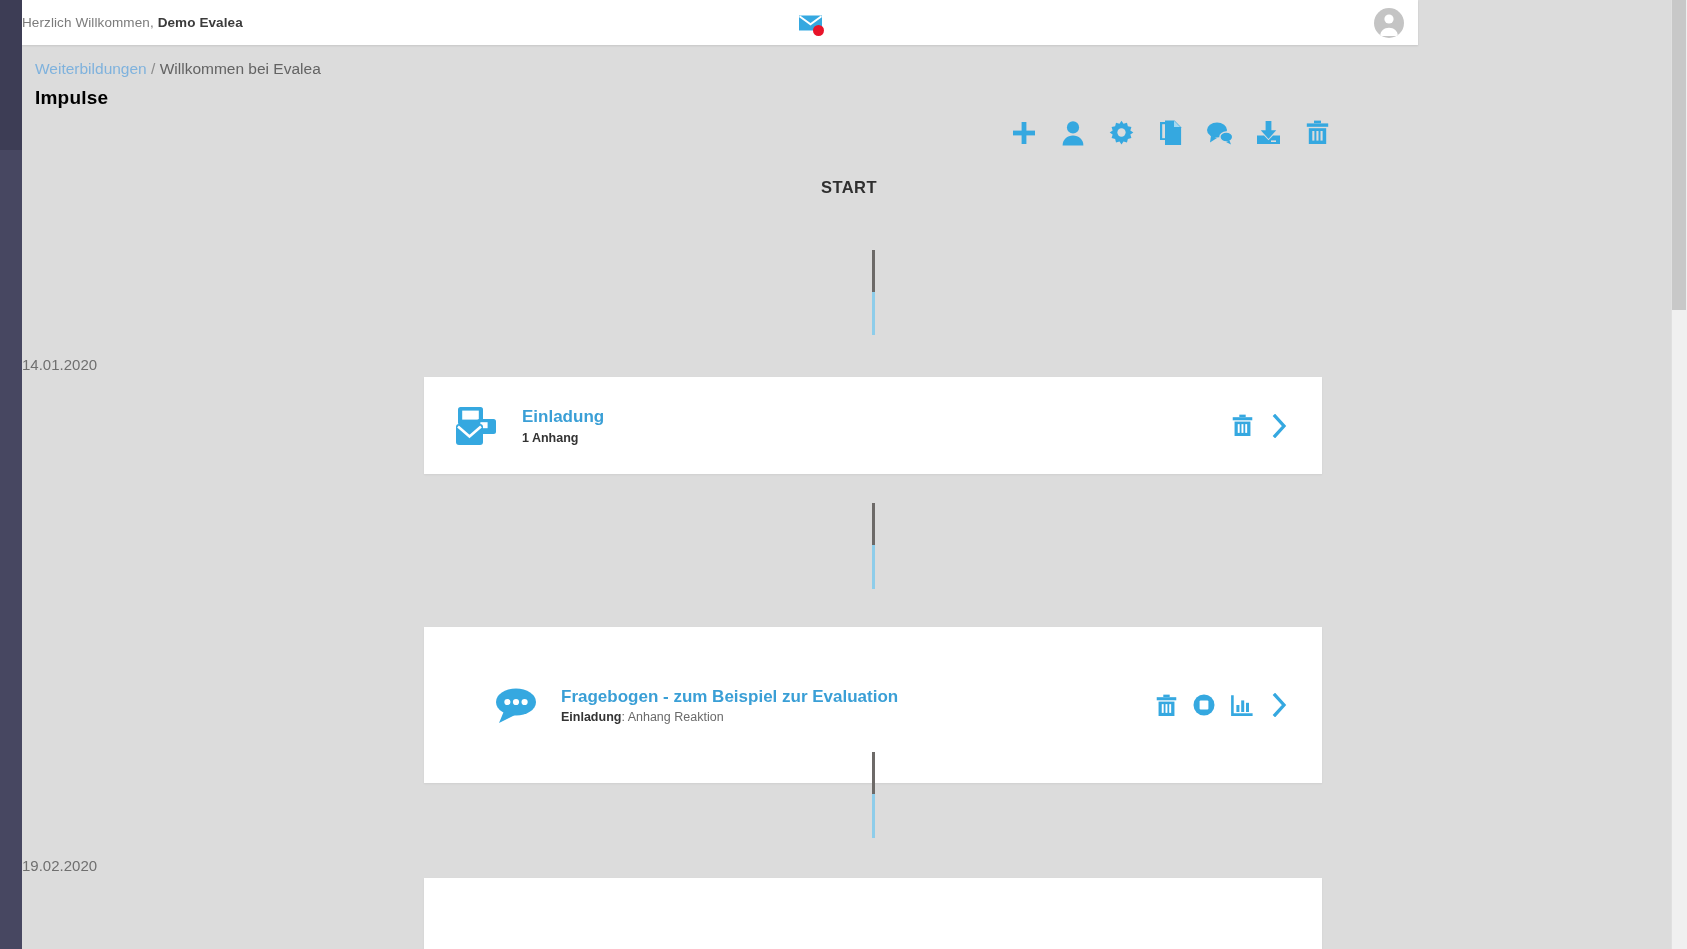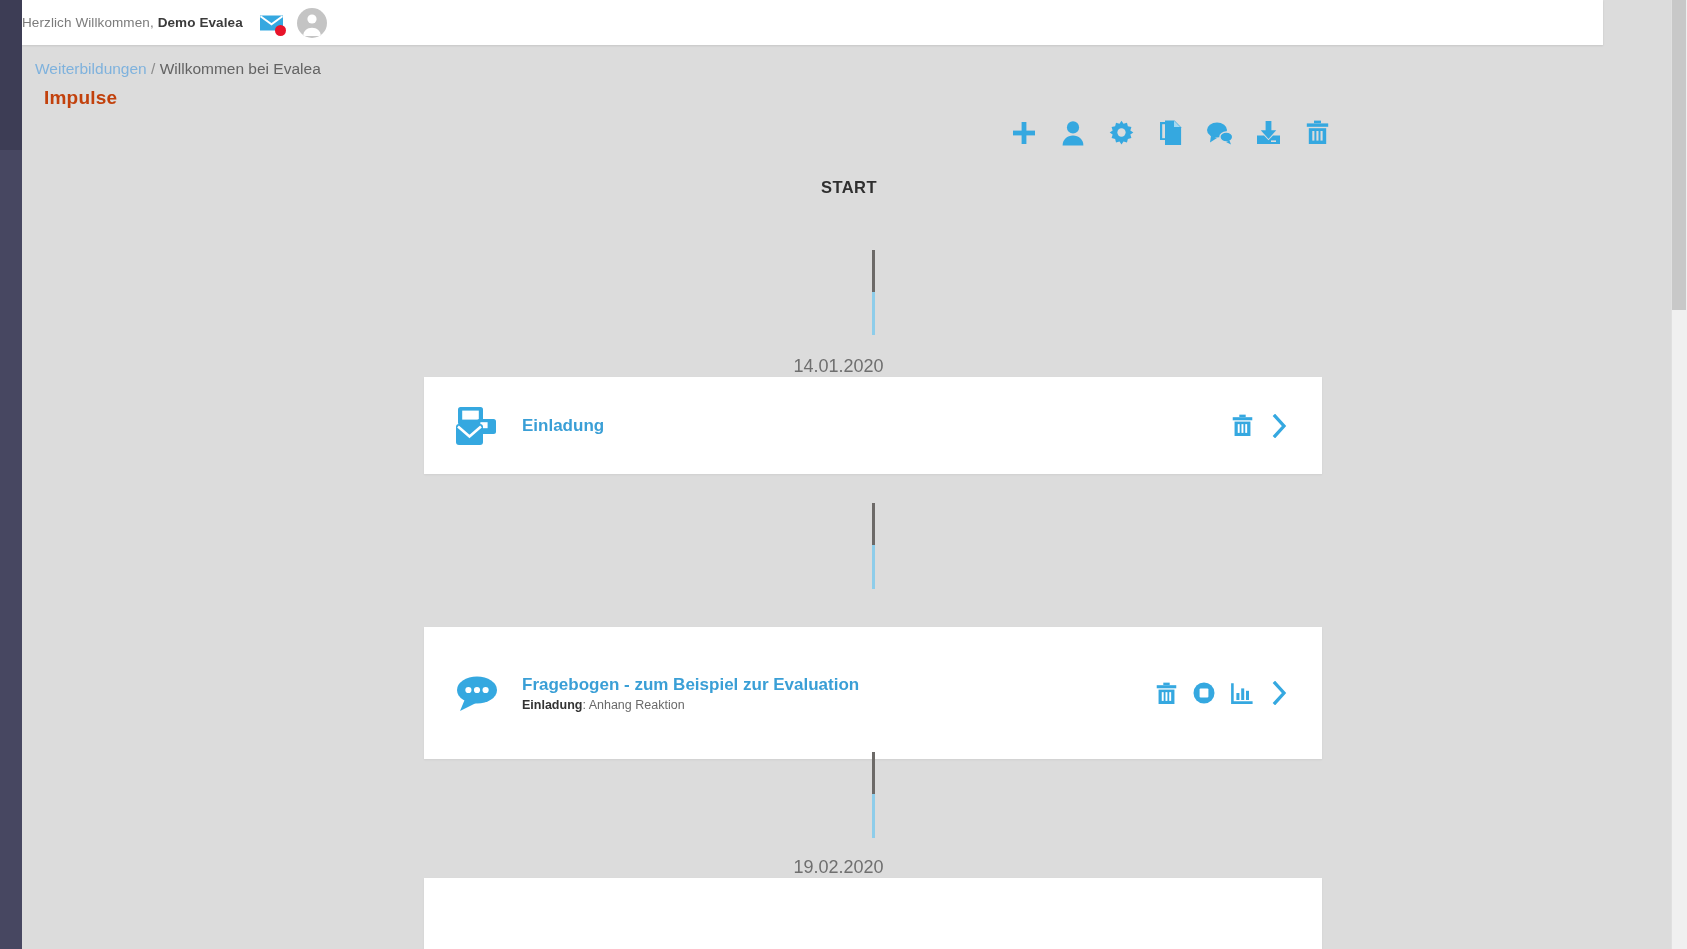--- a/index.html
+++ b/index.html
@@ -32,25 +32,25 @@
     left: 0; top: 150px;
     width: 22px; height: 799px;
     background: #474761;
     z-index: 21;
   }
 
   
   .topbar {
     position: absolute;
     left: 22px; top: 0;
-    width: 1581px; height: 45px;
+    width: 1396px; height: 45px;
     background: #ffffff;
     display: flex;
     align-items: center;
-    justify-content: flex-start;
+    justify-content: space-between;
     padding-right: 14px;
     z-index: 15;
     box-shadow: 0 1px 2px rgba(0,0,0,0.10);
   }
   .greeting {
     font-size: 13.5px;
     color: #7b7b7b;
     letter-spacing: .1px;
     white-space: nowrap;
   }
@@ -115,24 +115,24 @@
   }
   .breadcrumb a {
     color: #7fb2dd;
     text-decoration: none;
     cursor: pointer;
   }
   .breadcrumb .sep { color: #8d8d8d; }
 
   .page-title {
     position: absolute;
-    left: 22px; top: 42px;
+    left: 13px; top: 42px;
     font-size: 19px;
     font-weight: bold;
-    color: #c2410c;
+    color: #000000;
     letter-spacing: .2px;
   }
 
   
   .toolbar {
     position: absolute;
     right: 340px; top: 74px;
     display: flex;
     align-items: center;
     gap: 22px;
@@ -180,22 +180,22 @@
     background: #6d6a68;
   }
   .connector .seg-blue {
     width: 3px;
     background: #8ecdea;
   }
 
   .date-tick {
     position: absolute;
     left: 0; right: 16px;
-    text-align: center;
-    font-size: 18px;
+    text-align: left;
+    font-size: 15px;
     color: #6f6f6f;
   }
 
   .card {
     position: absolute;
     left: 402px;
     width: 898px;
     background: #ffffff;
     box-shadow: 0 1px 2px rgba(0,0,0,0.06);
     display: flex;
@@ -367,20 +367,23 @@
               <rect x="3" y="2" width="25" height="18" rx="2.5" fill="#35a8e0"></rect>
               <rect x="7.2" y="5.6" width="16.6" height="9" fill="#ffffff"></rect>
               <rect x="22" y="14" width="19" height="15" rx="2.5" fill="#35a8e0"></rect>
               <rect x="25.4" y="17.2" width="7.2" height="6" fill="#ffffff"></rect>
               <rect x="1" y="19" width="27" height="21" rx="3" fill="#35a8e0"></rect>
               <path d="M3 21.5 L14.5 31.5 L26 21.5" fill="none" stroke="#ffffff" stroke-width="2.6"></path>
             </svg>
           </div>
           <div class="card-text">
             <div class="card-title">Einladung</div>
+            <div class="card-sub">
+              <b>1 Anhang</b><span></span>
+            </div>
           </div>
           <div class="card-actions">
             <div class="act">
               <svg width="21" height="23" viewBox="0 0 23 25">
                 <rect x="8" y="0.6" width="7" height="2.6" fill="#35a8e0"></rect>
                 <rect x="0.8" y="3.4" width="21.4" height="3.4" fill="#35a8e0"></rect>
                 <path d="M2.8 8.2h17.4V24H2.8z" fill="#35a8e0"></path>
                 <rect x="6.3" y="11" width="2.1" height="9.6" fill="#ffffff"></rect>
                 <rect x="10.4" y="11" width="2.1" height="9.6" fill="#ffffff"></rect>
                 <rect x="14.5" y="11" width="2.1" height="9.6" fill="#ffffff"></rect>
@@ -393,21 +396,21 @@
             </div>
           </div>
         </div>
       </div>
 
       <div class="connector" style="top:458px;height:86px;">
         <div class="seg-dark" style="height:42px;"></div>
         <div class="seg-blue" style="height:44px;"></div>
       </div>
 
-      <div class="card" style="top:582px;height:132px;">
+      <div class="card" style="top:582px;height:156px;padding-left:39px;">
         <div class="card-inner">
           <div class="card-icon">
             <svg width="42" height="36" viewBox="0 0 42 36">
               <ellipse cx="21" cy="15" rx="20" ry="13.6" fill="#35a8e0"></ellipse>
               <path d="M9 24 L4 36 L20 28z" fill="#35a8e0"></path>
               <circle cx="12.4" cy="15" r="3.1" fill="#ffffff"></circle>
               <circle cx="21" cy="15" r="3.1" fill="#ffffff"></circle>
               <circle cx="29.6" cy="15" r="3.1" fill="#ffffff"></circle>
             </svg>
           </div>

